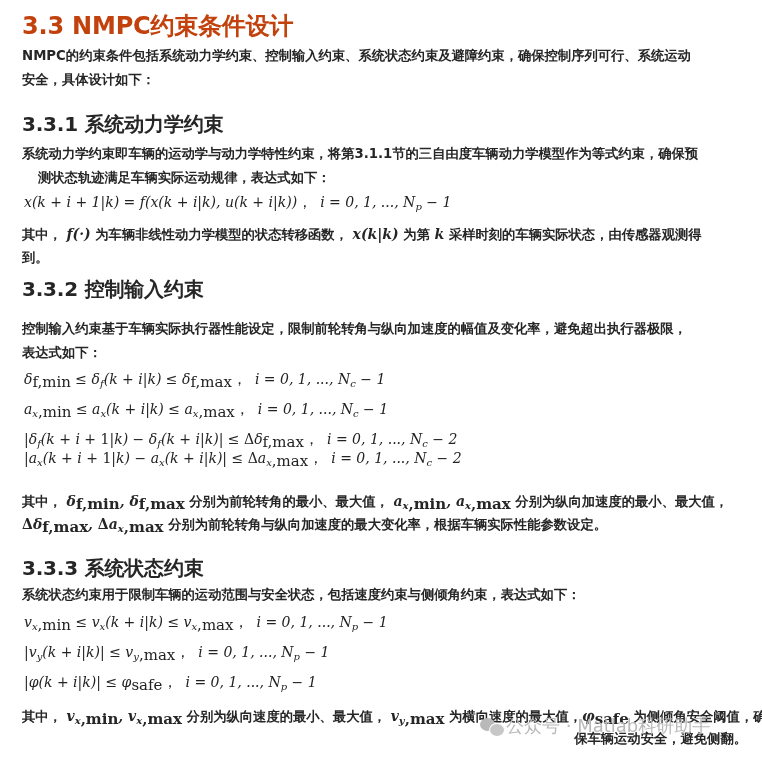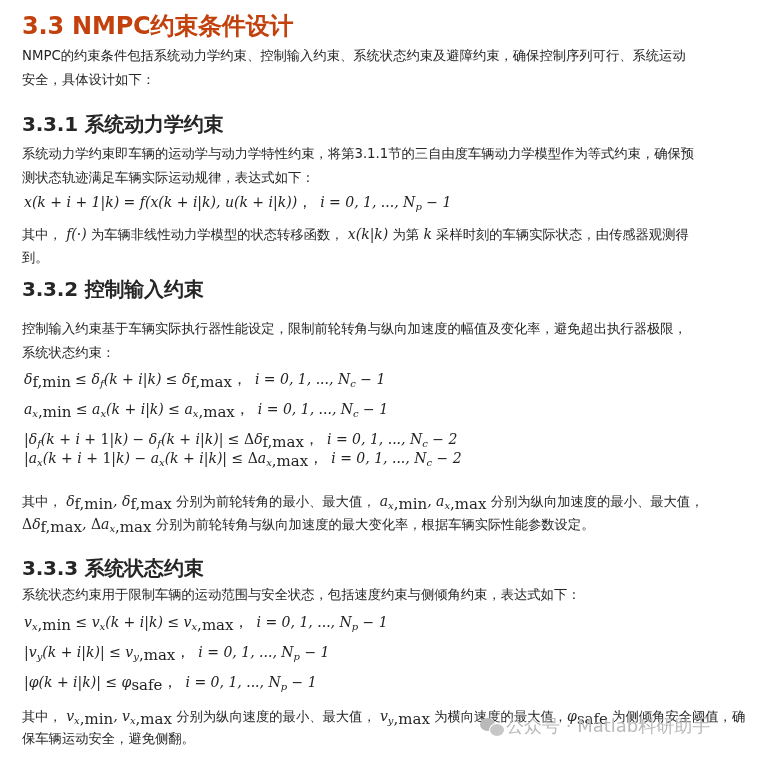--- a/index.html
+++ b/index.html
@@ -16,20 +16,21 @@
   }
   .h3 {
     position: absolute; left: 0;
     font-size: 20px; font-weight: bold; color: #262626;
     letter-spacing: -0.2px; white-space: nowrap;
   }
   .p {
     position: absolute; left: 0; width: 725px;
     font-size: 13.3px; line-height: 24px; color: #262626;
     white-space: nowrap;
+    font-weight: bold;
   }
   .eq {
     position: absolute; left: 2px;
     font-family: "DejaVu Serif", "Liberation Serif", serif;
     font-size: 15px; color: #222; white-space: nowrap;
   }
   .m { font-family: "DejaVu Serif", "Liberation Serif", serif; font-style: italic; font-size: 14px; }
   .m .r { font-style: normal; }
   .sub { font-size: 15px; vertical-align: -3px; font-style: normal; }
   .subi { font-size: 10px; vertical-align: -3px; font-style: italic; }
@@ -47,36 +48,36 @@
 <body>
 
 <div class="page">
 
   <div class="h2" style="top:10px;">3.3 NMPC约束条件设计</div>
   <div class="p" style="top:44px;">NMPC的约束条件包括系统动力学约束、控制输入约束、系统状态约束及避障约束，确保控制序列可行、系统运动</div>
   <div class="p" style="top:68px;">安全，具体设计如下：</div>
 
   <div class="h3" style="top:111px;">3.3.1 系统动力学约束</div>
   <div class="p" style="top:142px;">系统动力学约束即车辆的运动学与动力学特性约束，将第3.1.1节的三自由度车辆动力学模型作为等式约束，确保预</div>
-  <div class="p" style="top:166px;">测状态轨迹满足车辆实际运动规律，表达式如下：</div>
+  <div class="p" style="top:166px;margin-left:16px;">测状态轨迹满足车辆实际运动规律，表达式如下：</div>
 
   <div class="eq" style="top:193px;">
     <span class="m">x(k + i + 1|k) = f(x(k + i|k), u(k + i|k))</span><span>，</span><span class="sp"></span><span class="m">i = 0, 1, ..., N</span><span class="subi">p</span><span class="m"> − 1</span>
   </div>
 
   <div class="p" style="top:222px;">
     <span>其中，</span>
     <span class="m">f(·)</span><span> 为车辆非线性动力学模型的状态转移函数，</span>
     <span class="m">x(k|k)</span><span> 为第 </span><span class="m">k</span><span> 采样时刻的车辆实际状态，由传感器观测得</span>
   </div>
   <div class="p" style="top:246px;">到。</div>
 
   <div class="h3" style="top:276px;">3.3.2 控制输入约束</div>
   <div class="p" style="top:317px;">控制输入约束基于车辆实际执行器性能设定，限制前轮转角与纵向加速度的幅值及变化率，避免超出执行器极限，</div>
-  <div class="p" style="top:341px;">系统状态约束：</div>
+  <div class="p" style="top:341px;">表达式如下：</div>
 
   <div class="eq" style="top:370px;">
     <span class="m">δ<span class="sub">f,min</span> <span class="r">≤</span> δ<span class="subi">f</span>(k + i|k) <span class="r">≤</span> δ<span class="sub">f,max</span></span><span>，</span><span class="sp"></span><span class="m">i = 0, 1, ..., N</span><span class="subi">c</span><span class="m"> − 1</span>
   </div>
   <div class="eq" style="top:400px;">
     <span class="m">a<span class="subi">x</span><span class="sub">,min</span> <span class="r">≤</span> a<span class="subi">x</span>(k + i|k) <span class="r">≤</span> a<span class="subi">x</span><span class="sub">,max</span></span><span>，</span><span class="sp"></span><span class="m">i = 0, 1, ..., N</span><span class="subi">c</span><span class="m"> − 1</span>
   </div>
   <div class="eq" style="top:430px;">
     <span class="m"><span class="r">|</span>δ<span class="subi">f</span>(k + i + <span class="r">1</span>|k) <span class="r">−</span> δ<span class="subi">f</span>(k + i|k)<span class="r">|</span> <span class="r">≤</span> <span class="r">Δ</span>δ<span class="sub">f,max</span></span><span>，</span><span class="sp"></span><span class="m">i = 0, 1, ..., N</span><span class="subi">c</span><span class="m"> − 2</span>
   </div>
@@ -104,21 +105,21 @@
   </div>
   <div class="eq" style="top:673px;">
     <span class="m"><span class="r">|</span>φ(k + i|k)<span class="r">|</span> <span class="r">≤</span> φ<span class="sub">safe</span></span><span>，</span><span class="sp"></span><span class="m">i = 0, 1, ..., N</span><span class="subi">p</span><span class="m"> − 1</span>
   </div>
 
   <div class="p" style="top:704px;">
     <span>其中，</span>
     <span class="m">v<span class="subi">x</span><span class="sub">,min</span>, v<span class="subi">x</span><span class="sub">,max</span></span><span> 分别为纵向速度的最小、最大值，</span>
     <span class="m">v<span class="subi">y</span><span class="sub">,max</span></span><span> 为横向速度的最大值，</span><span class="m">φ<span class="sub">safe</span></span><span> 为侧倾角安全阈值，确</span>
   </div>
-  <div class="p" style="top:727px;">保车辆运动安全，避免侧翻。</div>
+  <div class="p" style="top:727px;text-align:right;">保车辆运动安全，避免侧翻。</div>
 </div>
 
 <div class="watermark">
   <span class="wm-icon">
       <span class="b1"></span>
       <span class="b2"></span>
     </span>
   <span>公众号 · Matlab科研助手</span>
 </div>
 

